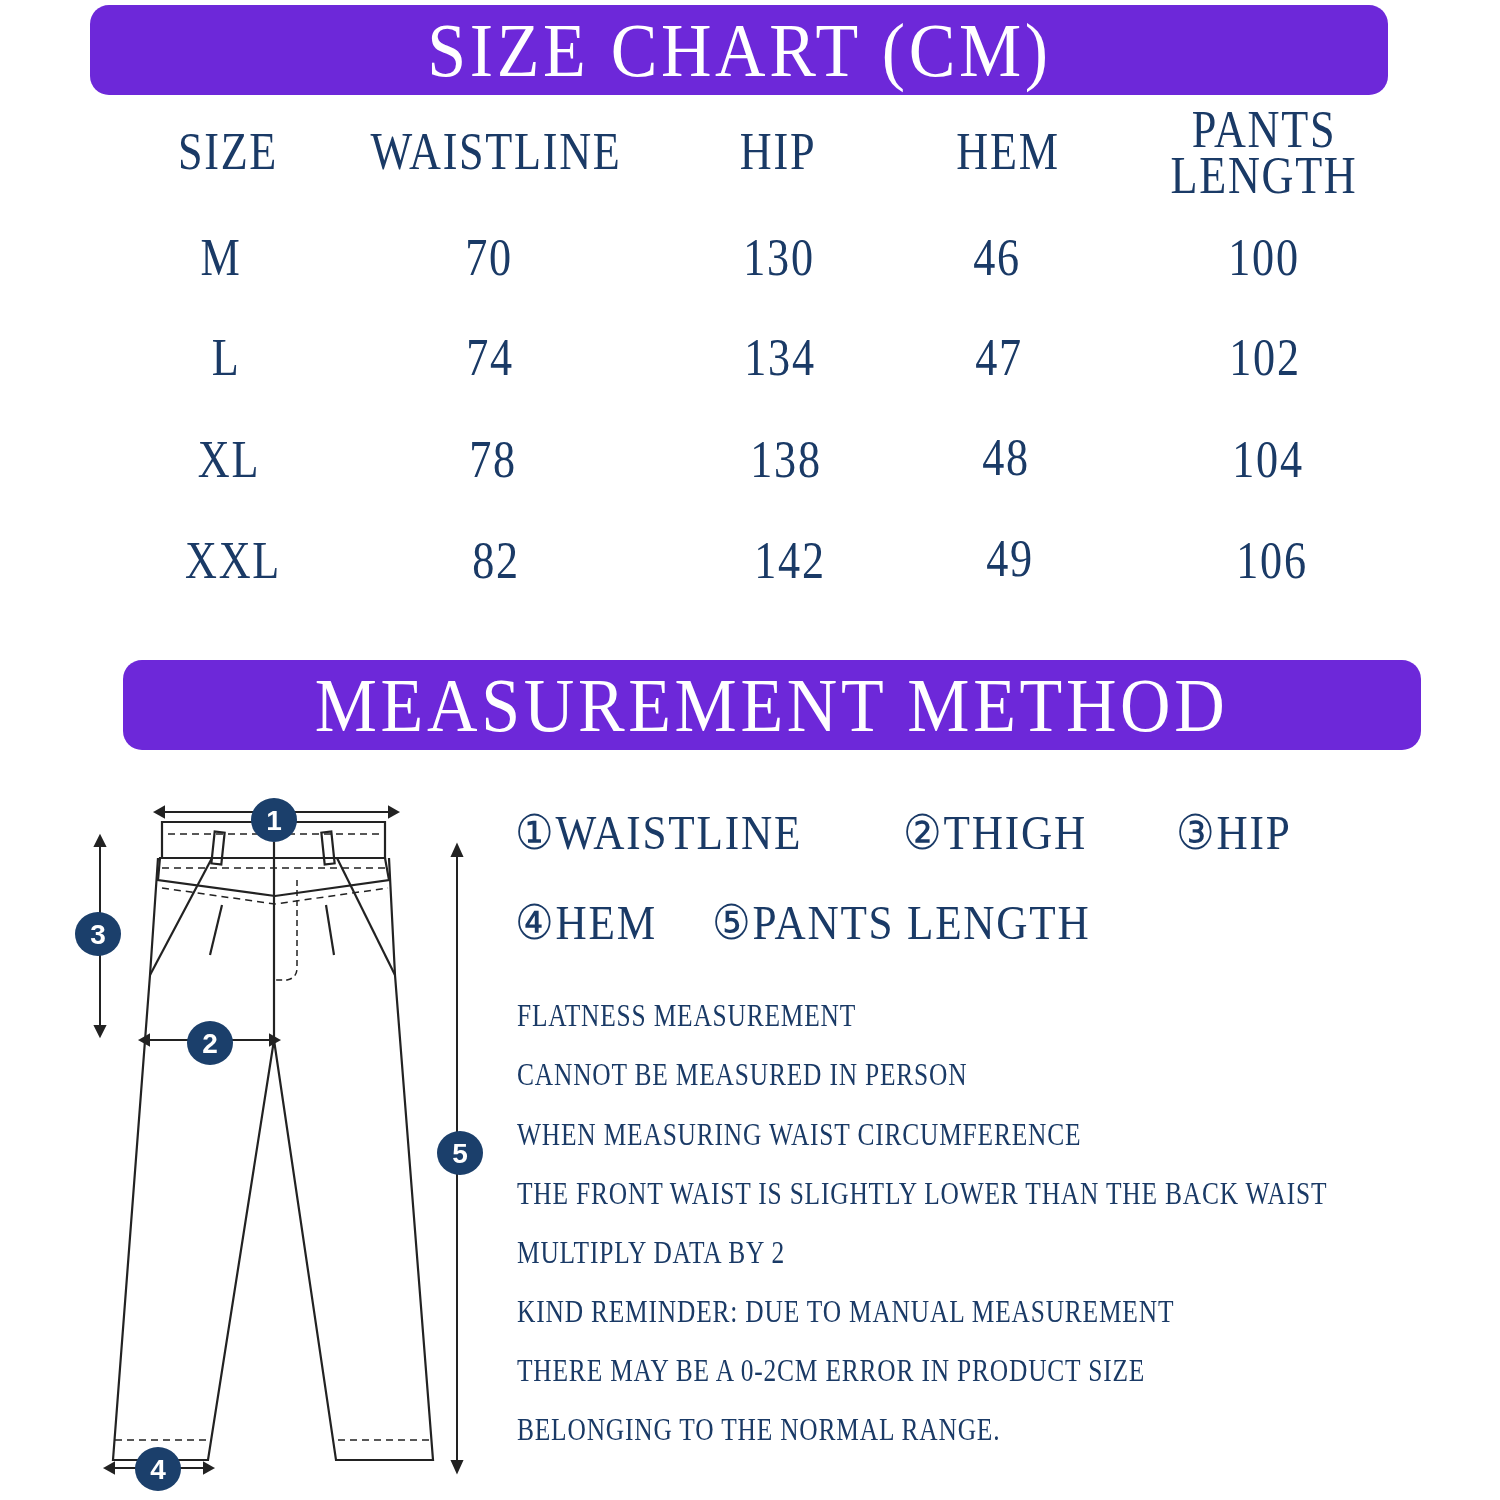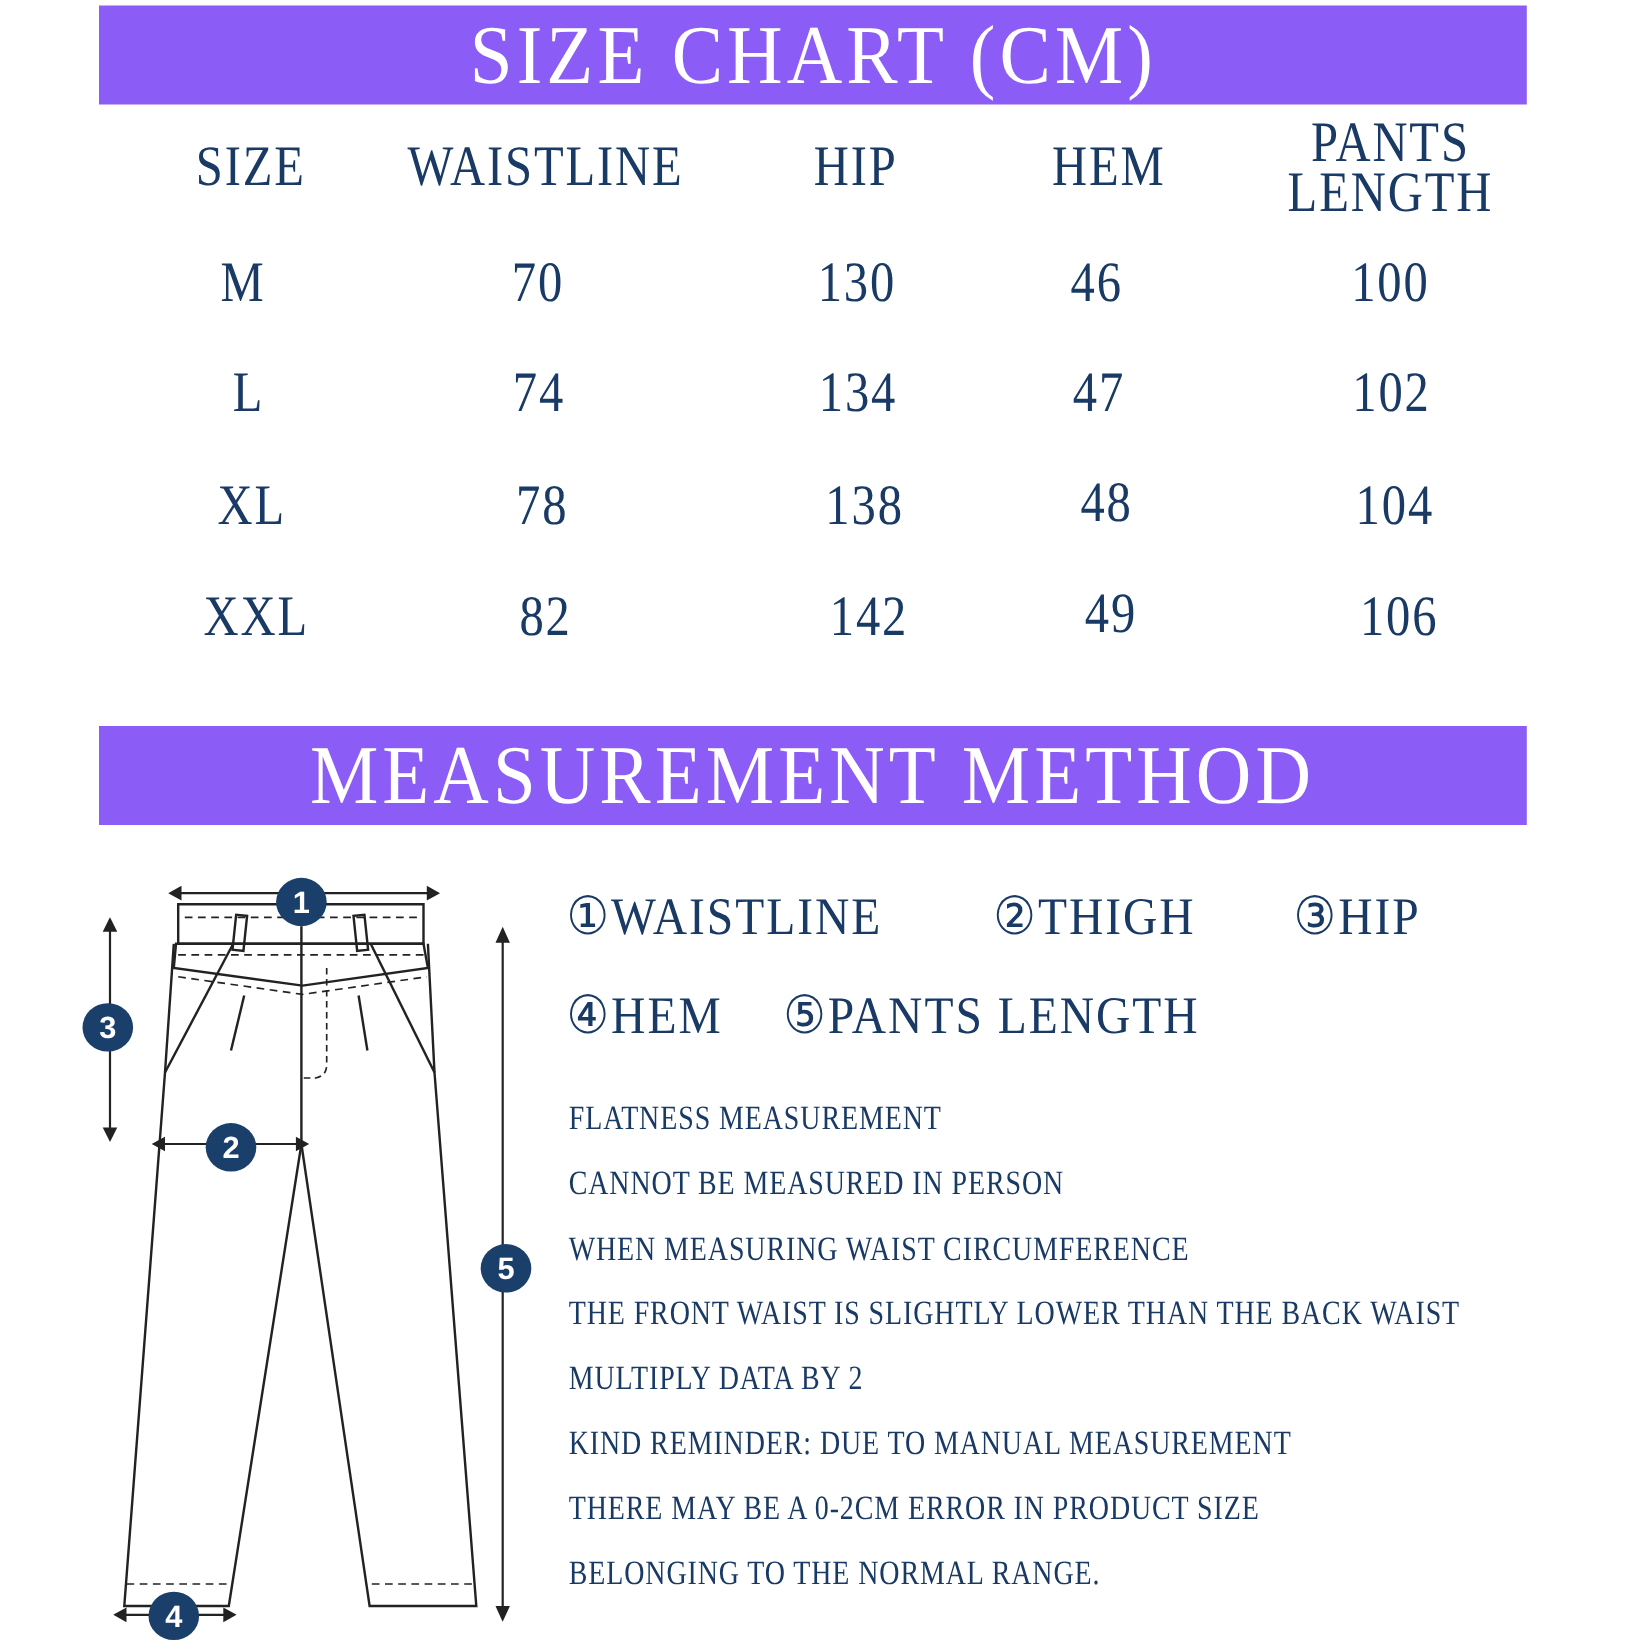--- a/index.html
+++ b/index.html
@@ -1,20 +1,20 @@
 <!DOCTYPE html>
 <html><head>
 <meta charset="utf-8">
 <style>
   html,body{margin:0;padding:0;background:#fff;}
   body{width:1500px;height:1500px;position:relative;overflow:hidden;font-family:"Liberation Serif","DejaVu Serif",serif;color:#1a3a66;}
-  .banner{position:absolute;left:90px;width:1298px;height:90px;background:#8b5cf6;color:#fff;display:flex;align-items:center;justify-content:center;}
+  .banner{position:absolute;left:90px;width:1298px;height:90px;background:#6d28d9;color:#fff;display:flex;align-items:center;justify-content:center;border-radius:19px;}
   .banner span{font-size:76px;letter-spacing:4px;transform:scaleX(0.92);display:inline-block;font-family:"Liberation Serif",serif;}
   .b1{top:5px;}
-  .b2{top:660px;}
+  .b2{top:660px;margin-left:33px;}
   .hdr,.cell{position:absolute;font-size:52px;transform:translateX(-50%) scaleX(0.85);text-align:center;white-space:nowrap;letter-spacing:2px;line-height:1;}
   .legend{position:absolute;font-size:48px;letter-spacing:2px;white-space:nowrap;transform-origin:left center;transform:scaleX(0.9);}
   .note{position:absolute;left:517px;font-size:31px;white-space:nowrap;transform-origin:left center;transform:scaleX(0.82);letter-spacing:1px;}
   svg{position:absolute;left:0;top:0;}
 </style>
 </head>
 <body>
 
 <div class="banner b1">
   <span>SIZE CHART (CM)</span>

